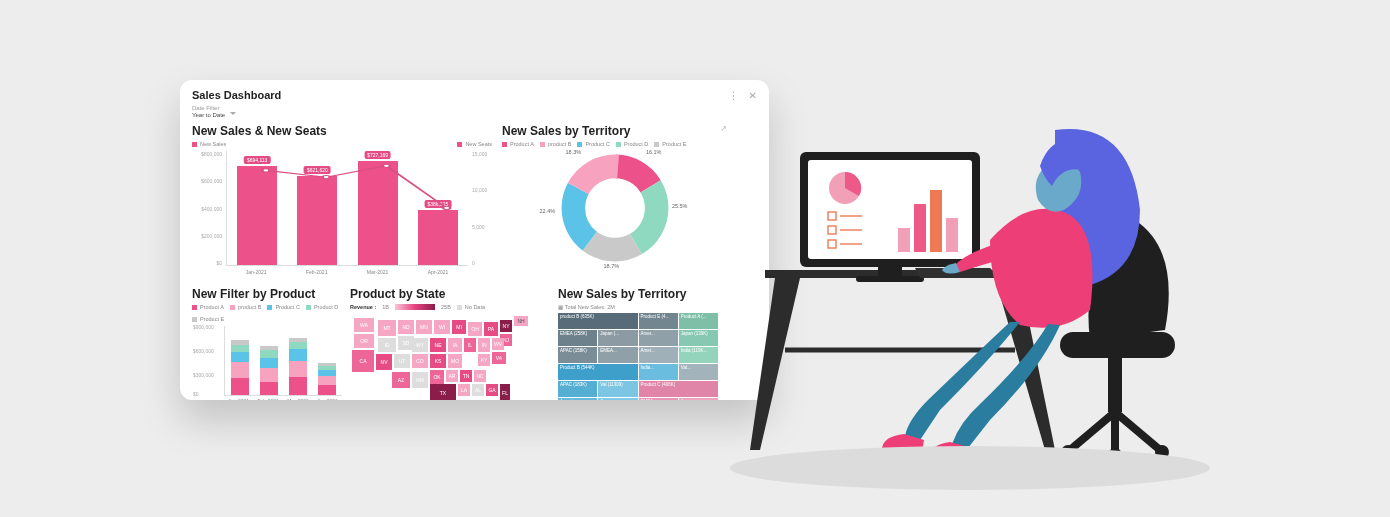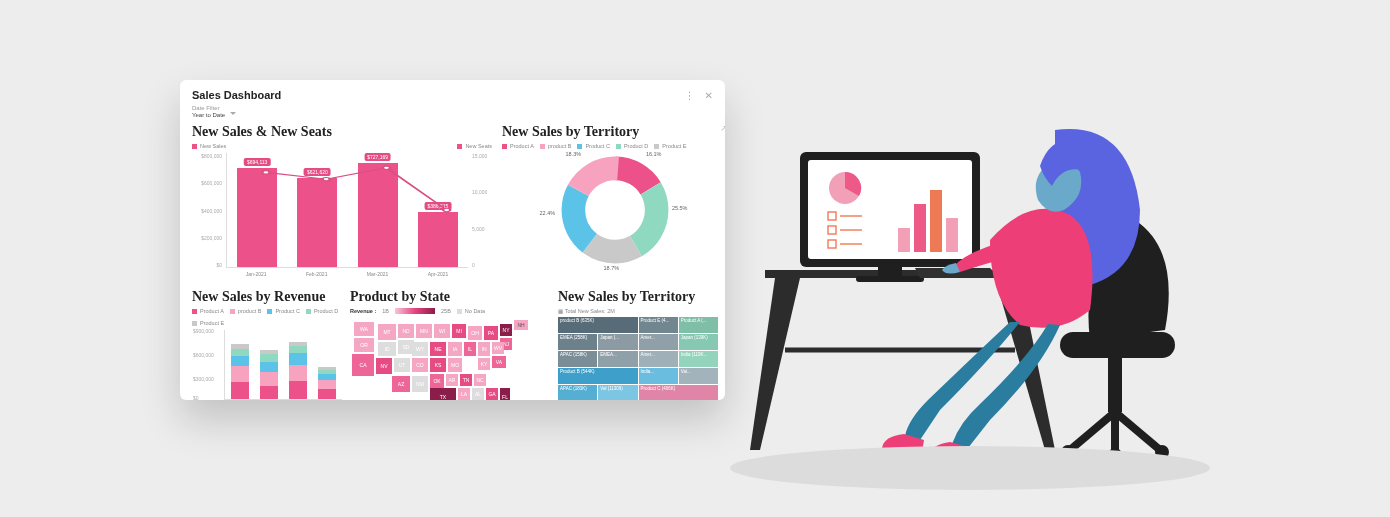--- a/index.html
+++ b/index.html
@@ -10,24 +10,24 @@
     font-family: Arial, Helvetica, sans-serif;
     position: relative;
     overflow: hidden;
   }
 
   
   .dashboard {
     position: absolute;
     left: 180px;
     top: 80px;
-    width: 545px;
+    width: 589px;
     height: 320px;
     background: #ffffff;
-    border-radius: 6px;
+    border-radius: 12px;
     box-shadow: 0 20px 40px rgba(0,0,0,.18);
     overflow: hidden;
     font-size: 7px;
     color: #333;
   }
   .dash-header {
     display: flex;
     align-items: center;
     justify-content: space-between;
     padding: 9px 12px 4px 12px;
@@ -38,21 +38,21 @@
   .subfilter .val { color:#444; }
   .caret { display:inline-block; margin-left:3px; border:3px solid transparent; border-top-color:#aaa; transform:translateY(1px); }
 
   .grid {
     display:grid;
     grid-template-columns: 300px 225px;
     grid-auto-rows: min-content;
     gap: 6px 10px;
     padding: 0 12px 12px 12px;
   }
-  .panel .ptitle { font-size:14px; font-weight:700; margin-bottom:3px; color:#222;font-family:Liberation Serif, serif; }
+  .panel .ptitle { font-size:12px; font-weight:700; margin-bottom:3px; color:#222; }
   .legend { color:#888; font-size:5.5px; display:flex; flex-wrap:wrap; gap:6px; }
   .swatch { display:inline-flex; align-items:center; gap:3px; }
   .swatch b { width:5px; height:5px; display:inline-block; }
 
   
   .p1 { grid-column:1; }
   .p1 .plot {
     position:relative;
     height:115px;
     margin-top:4px;
@@ -227,21 +227,21 @@
           <span class="pct" style="top:55px; left:-20px">22.4%</span>
           <span class="pct" style="top:-4px; left:6px">18.3%</span>
         </div>
       </div>
     </div>
   </div>
 
   <div class="row2">
 
     <div class="panel p3">
-      <div class="ptitle">New Sales by Revenue</div>
+      <div class="ptitle">New Filter by Product</div>
       <div class="legend">
         <span class="swatch">
             <b style="background:#ec5289"></b>
             <span>Product A</span>
           </span>
         <span class="swatch">
             <b style="background:#f7a3c0"></b>
             <span>product B</span>
           </span>
         <span class="swatch">

